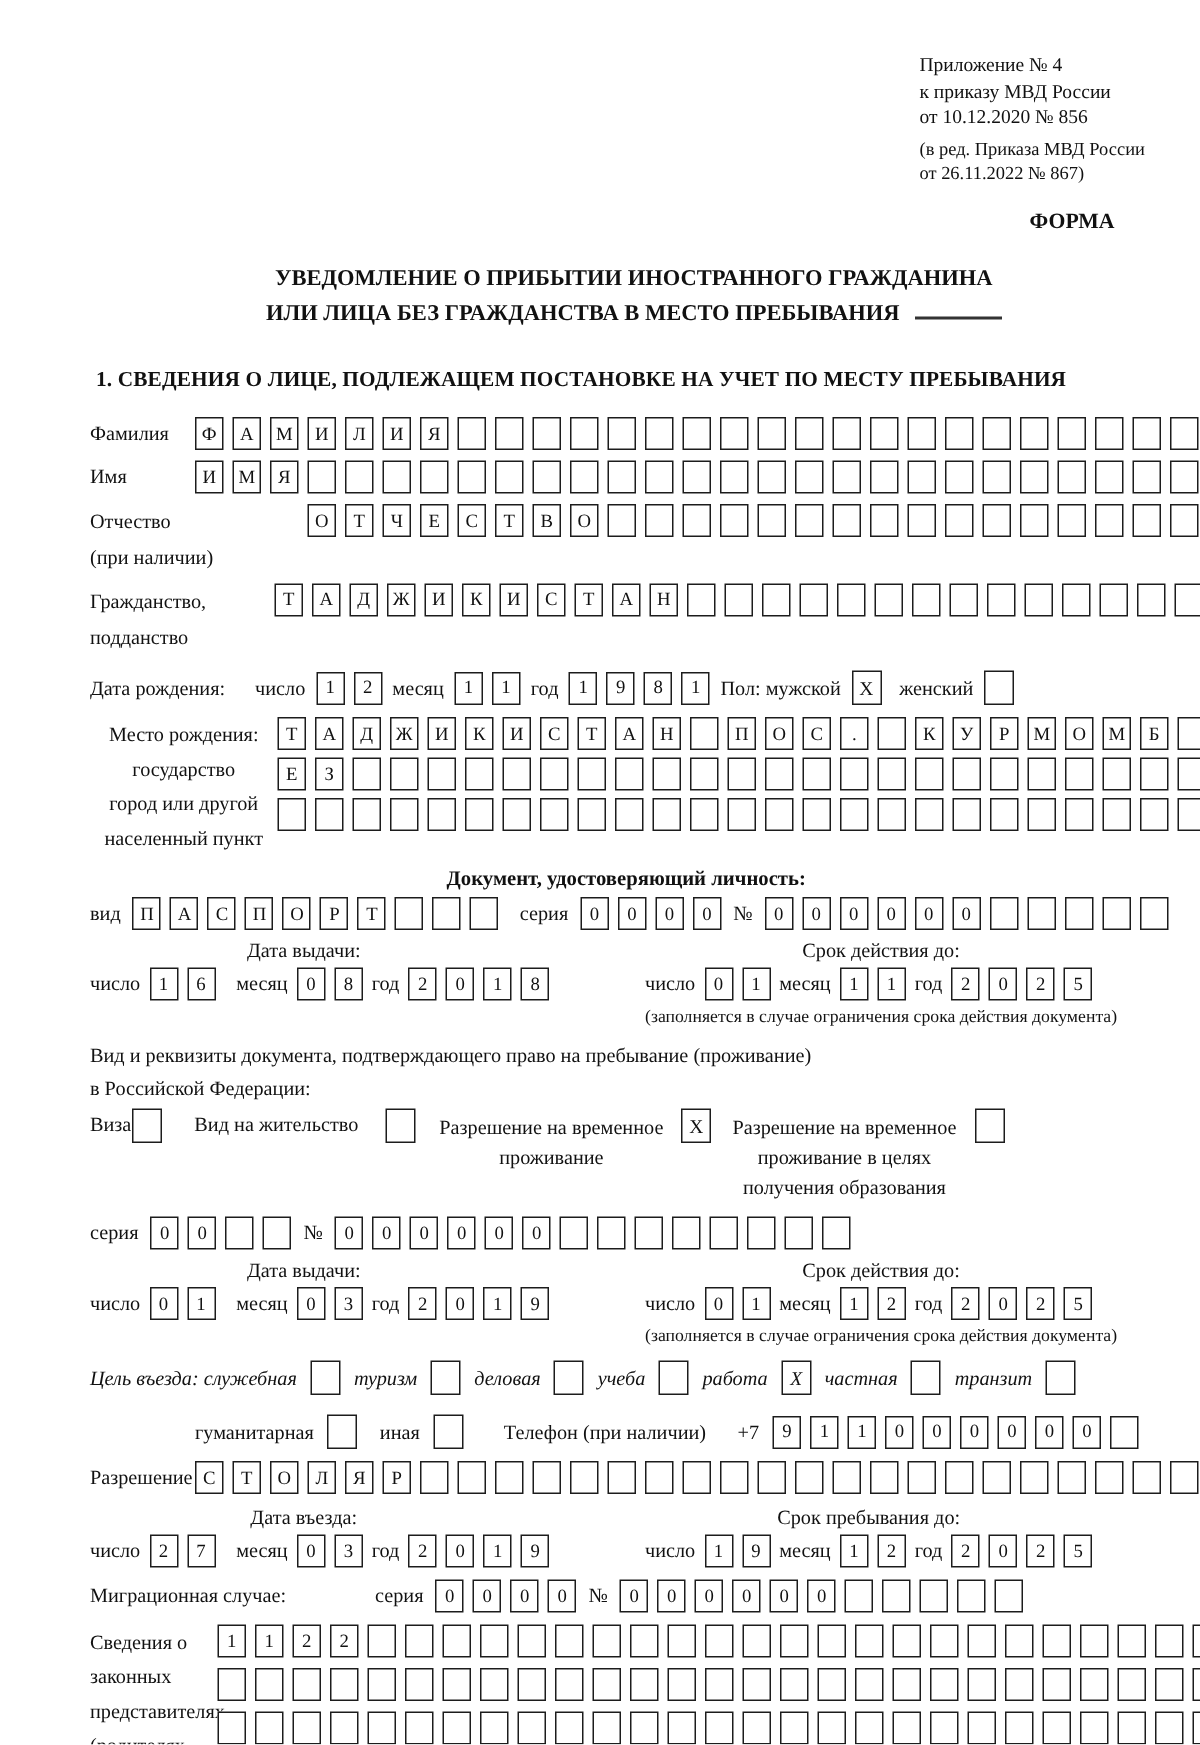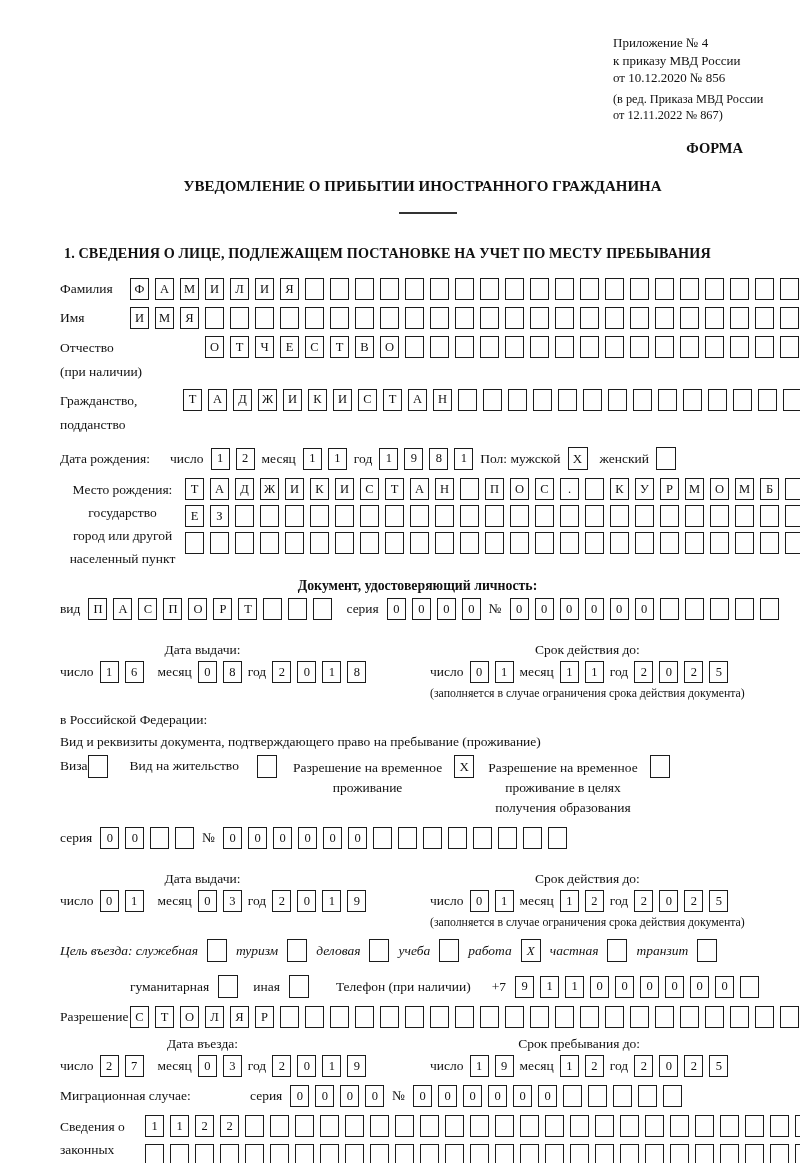--- a/index.html
+++ b/index.html
@@ -26,50 +26,50 @@
     flex:none;width:17px;height:20px;border:1.6px solid #1c1c1c;
     display:flex;align-items:center;justify-content:center;
     font-size:12.5px;background:#fff;
   }
   .cb{
     flex:none;width:18px;height:21px;border:1.6px solid #1c1c1c;
     display:flex;align-items:center;justify-content:center;
     font-size:13px;background:#fff;
   }
   .doc-head{text-align:center;font-weight:bold;margin-top:8px;font-size:13.8px;}
-  .dates-row{display:flex;margin-top:22px;}
+  .dates-row{display:flex;margin-top:6px;}
   .date-col{display:flex;flex-direction:column;}
   .date-head{text-align:center;margin-bottom:3px;}
   .date-line{display:flex;align-items:center;gap:6px;}
   .date-note{font-size:11.8px;margin-top:3px;text-align:right;}
   .permit-text{margin-top:8px;line-height:1.6;}
   .cbl{display:flex;flex-direction:column;align-items:center;text-align:left;line-height:1.45;}
   .sp{flex:none;}
 </style>
 </head>
 <body>
 
 <div class="page">
 
   <div class="appendix">
     <div>Приложение № 4</div>
     <div>к приказу МВД России</div>
     <div>от 10.12.2020 № 856</div>
     <div class="ed">
       <div>(в ред. Приказа МВД России</div>
-      <div>от 12.11.2022 № 867)</div>
+      <div>от 26.11.2022 № 867)</div>
     </div>
   </div>
 
   <div class="forma">ФОРМА</div>
 
   <div class="title">
     <div>УВЕДОМЛЕНИЕ О ПРИБЫТИИ ИНОСТРАННОГО ГРАЖДАНИНА</div>
     <div>
-      <span class="blankline"></span>
+      <span>ИЛИ ЛИЦА БЕЗ ГРАЖДАНСТВА В МЕСТО ПРЕБЫВАНИЯ</span><span class="blankline"></span>
     </div>
   </div>
 
   <div class="s1head">1. СВЕДЕНИЯ О ЛИЦЕ, ПОДЛЕЖАЩЕМ ПОСТАНОВКЕ НА УЧЕТ ПО МЕСТУ ПРЕБЫВАНИЯ</div>
 
   <div class="frow" style="margin-top:16px;">
     <div class="lbl" style="width:70px;">Фамилия</div>
     <div class="cells">
         <div class="cell">Ф</div>
         <div class="cell">А</div>
@@ -400,22 +400,22 @@
             <div class="cell">0</div>
             <div class="cell">2</div>
             <div class="cell">5</div>
           </div>
       </div>
       <div class="date-note">(заполняется в случае ограничения срока действия документа)</div>
     </div>
   </div>
 
   <div class="permit-text">
+    <div>Вид и реквизиты документа, подтверждающего право на пребывание (проживание)</div>
     <div>в Российской Федерации:</div>
-    <div>Вид и реквизиты документа, подтверждающего право на пребывание (проживание)</div>
   </div>
 
   <div class="frow-top" style="margin-top:3px;">
     <span style="margin-top:3px;">Виза</span>
     <div class="cb"></div>
     <span style="margin-left:22px;margin-top:3px;">Вид на жительство</span>
     <div class="cb" style="margin-left:18px;"></div>
     <div class="cbl" style="margin-left:16px;margin-top:3px;">
       <div>Разрешение на временное</div>
       <div>проживание</div>

